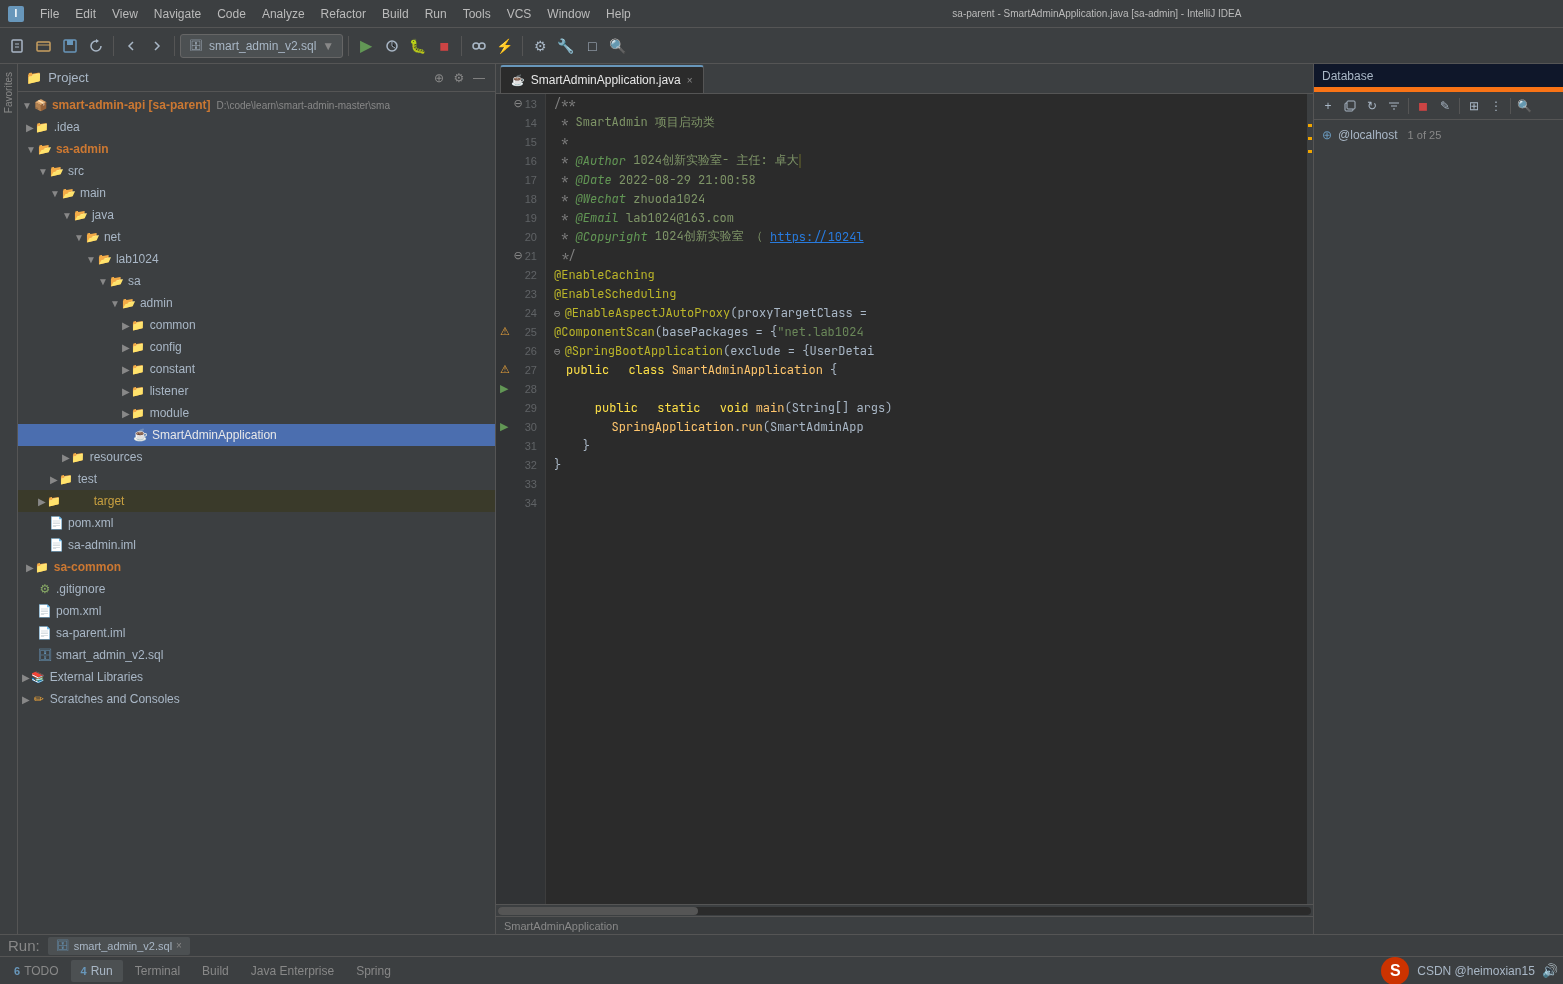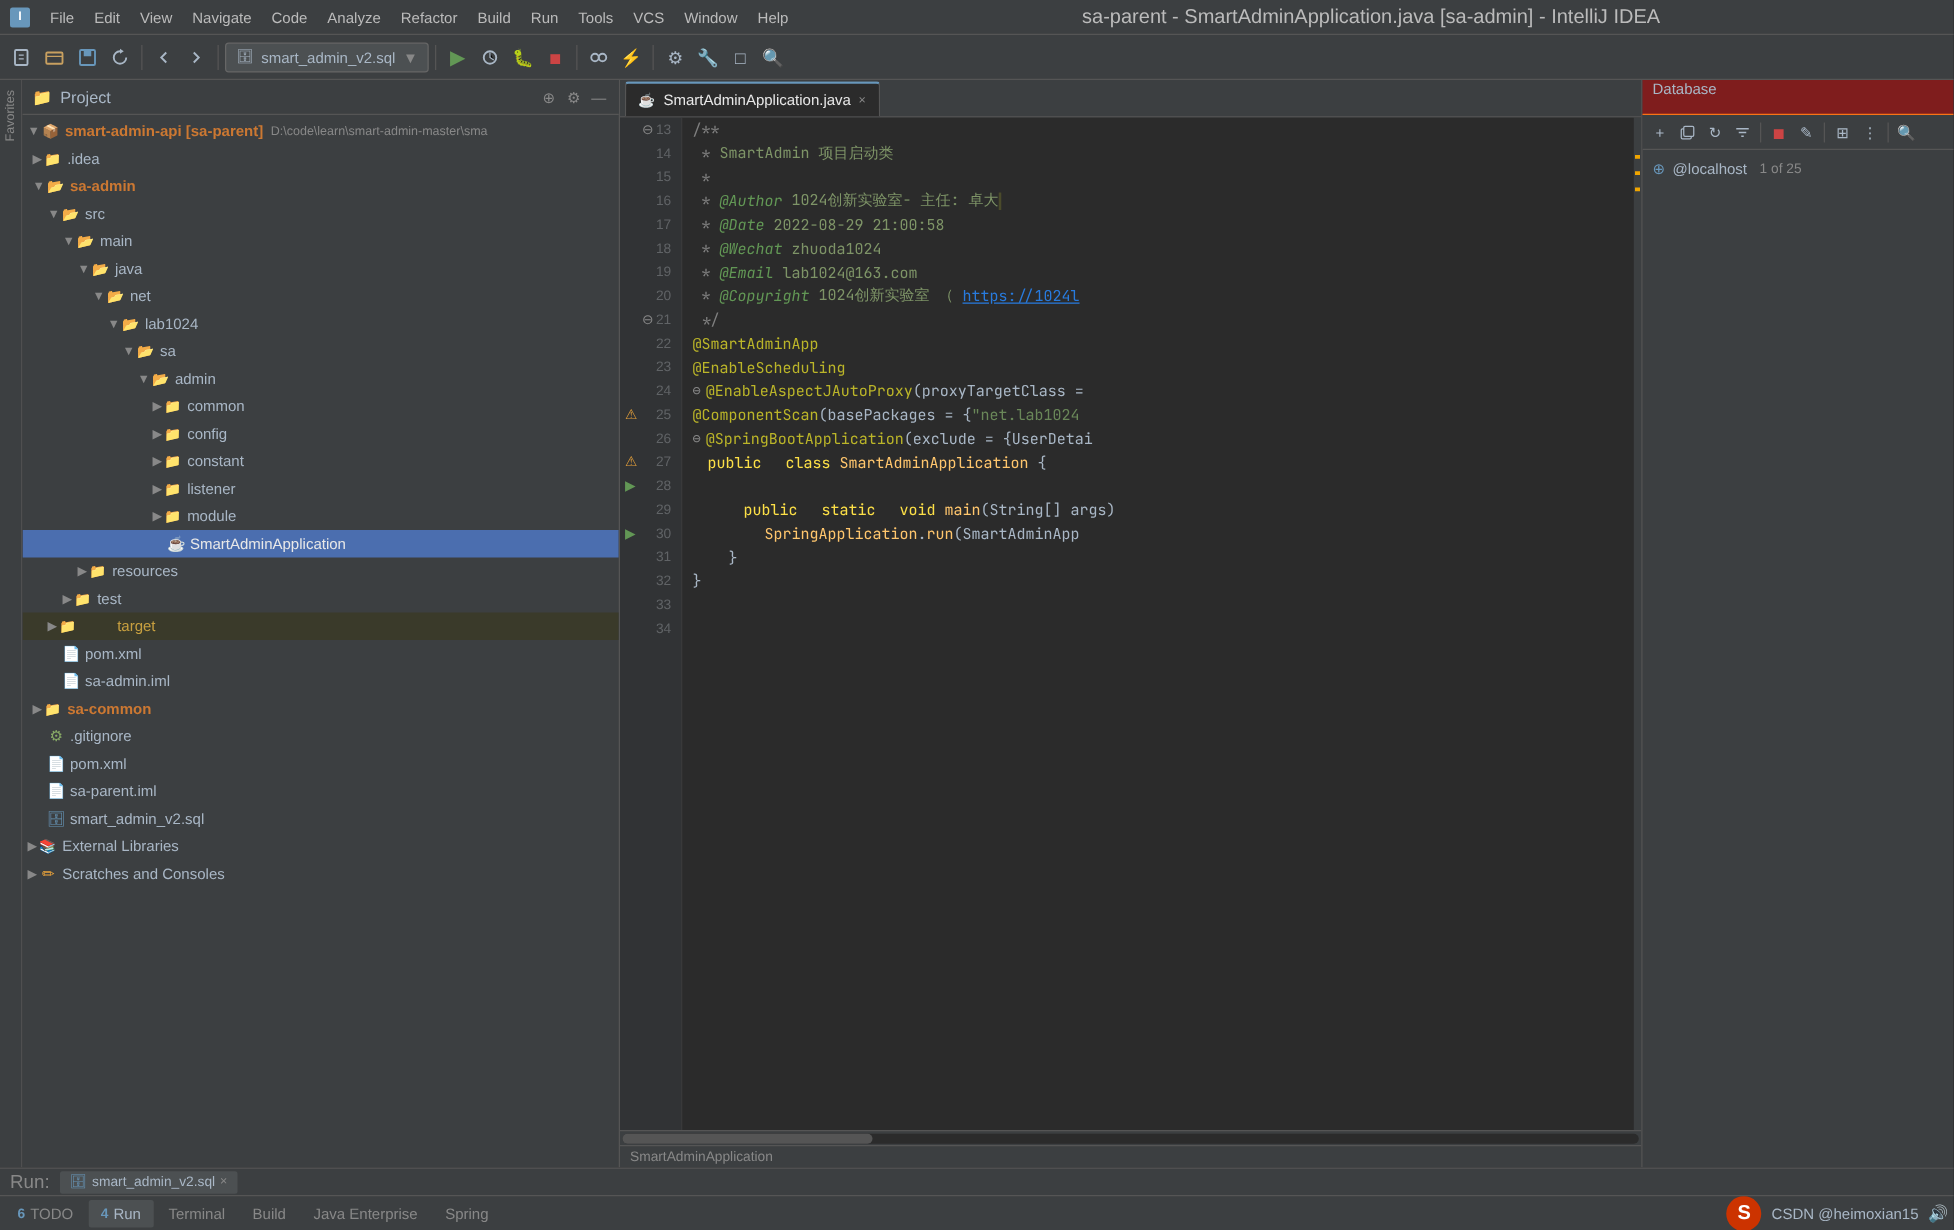--- a/index.html
+++ b/index.html
@@ -37,21 +37,21 @@
     .menu-item {
       padding: 2px 8px;
       color: #bbbbbb;
       cursor: pointer;
       font-size: 12px;
     }
     .menu-title {
       flex: 1;
       text-align: center;
       color: #bbbbbb;
-      font-size: 16px;
+      font-size: 10px;
     }
 
     
     .toolbar {
       background: #3c3f41;
       height: 36px;
       display: flex;
       align-items: center;
       padding: 0 6px;
       border-bottom: 1px solid #555;
@@ -281,24 +281,24 @@
     .database-panel {
       width: 250px;
       background: #3c3f41;
       border-left: 1px solid #555;
       display: flex;
       flex-direction: column;
       flex-shrink: 0;
     }
     .db-header {
       height: 28px;
-      background: #7f1d1d;
-      border-bottom: 1px solid #f97316;
-      display: flex;
-      align-items: flex-start;
+      background: #0f172a;
+      border-bottom: 5px solid #f97316;
+      display: flex;
+      align-items: center;
       padding: 0 8px;
     }
     .db-title { font-size: 12px; color: #a9b7c6; font-weight: 500; }
     .db-toolbar {
       height: 28px;
       background: #3c3f41;
       border-bottom: 1px solid #555;
       display: flex;
       align-items: center;
       padding: 0 4px;
@@ -818,21 +818,21 @@
         <div class="code-line">
           <span class="c-comment">&nbsp;*&nbsp;</span>
           <span class="c-javadoc-tag">@Copyright</span>
           <span class="c-javadoc-text">&nbsp;1024创新实验室 （&nbsp;</span>
           <span class="c-link">https://1024l</span>
         </div>
         <div class="code-line">
           <span class="c-comment">&nbsp;*/</span>
         </div>
         <div class="code-line">
-          <span class="c-annotation">@SmartAdminApp</span>
+          <span class="c-annotation">@EnableCaching</span>
         </div>
         <div class="code-line">
           <span class="c-annotation">@EnableScheduling</span>
         </div>
         <div class="code-line">
           <span style="color:#888; font-size:11px; margin-right:4px;">⊖</span>
           <span class="c-annotation">@EnableAspectJAutoProxy</span>
           <span class="c-text">(proxyTargetClass =</span>
         </div>
         <div class="code-line">

